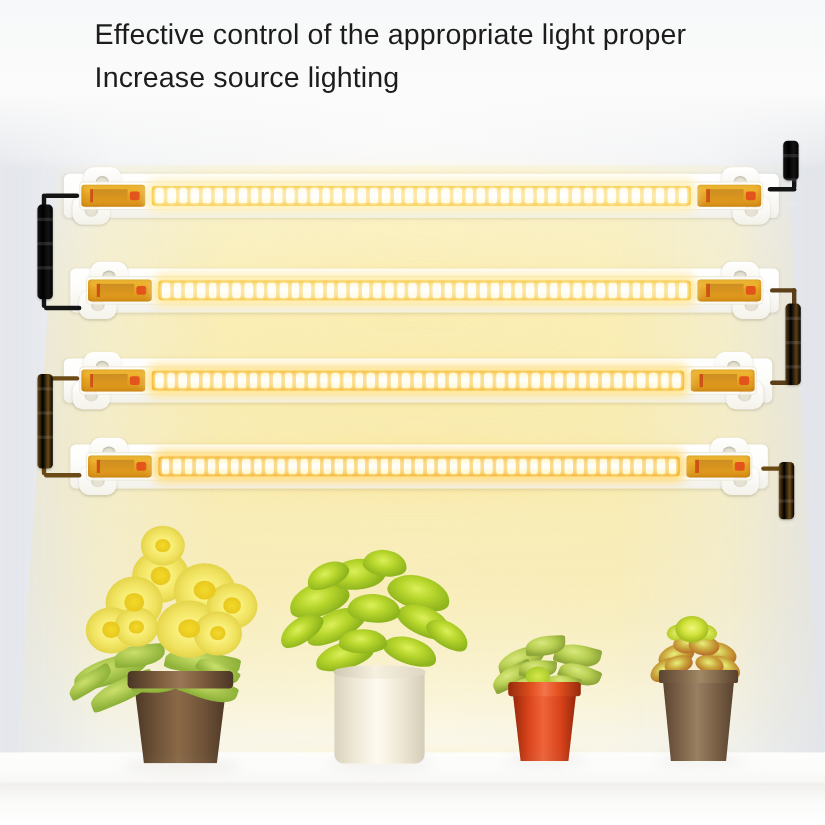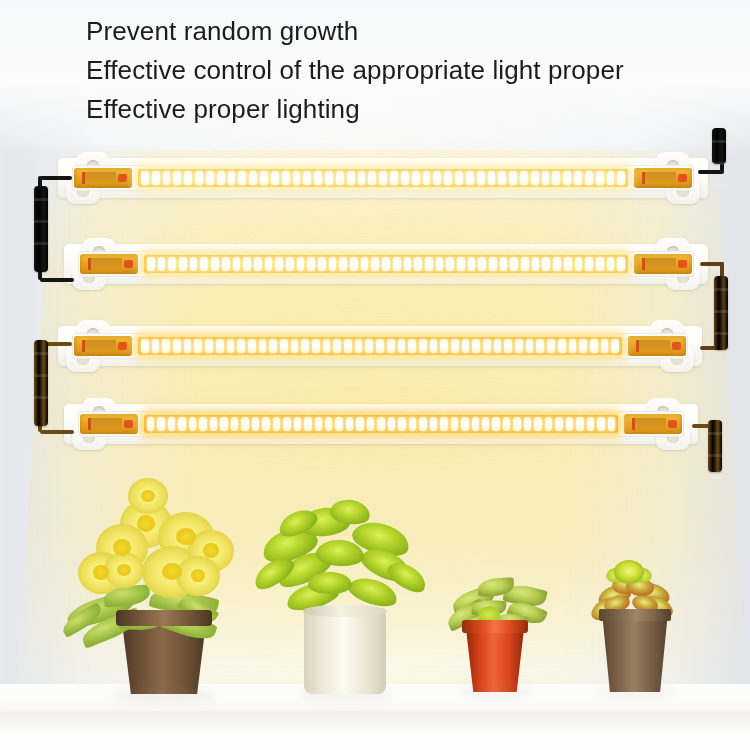--- a/index.html
+++ b/index.html
@@ -211,23 +211,22 @@
 
   <div class="wall"></div>
   <div class="wall-top-sheen"></div>
 
   <div class="cone"></div>
   <div class="cone-core"></div>
   <div class="cone-edge-l"></div>
   <div class="cone-edge-r"></div>
 
   <div class="headlines">
-    <div class="headline">Prevent random growth</div>
     <div class="headline">Effective control of the appropriate light proper</div>
-    <div class="headline">Effective proper lighting</div>
+    <div class="headline">Increase source lighting</div>
   </div>
 
   <div class="table-glow"></div>
   <div class="table-top"></div>
   <div class="table-edge"></div>
   <div class="table-front"></div>
 
   <div id="cables-layer">
       <div class="cable seg-h" style="position: absolute; left: 40px; top: 176px; width: 32px; height: 4px; background: rgb(20, 20, 20); border-radius: 2px;"></div>
       <div class="cable seg-v" style="position: absolute; left: 38px; top: 176px; height: 16px; width: 4px; background: rgb(20, 20, 20); border-radius: 2px;"></div>

